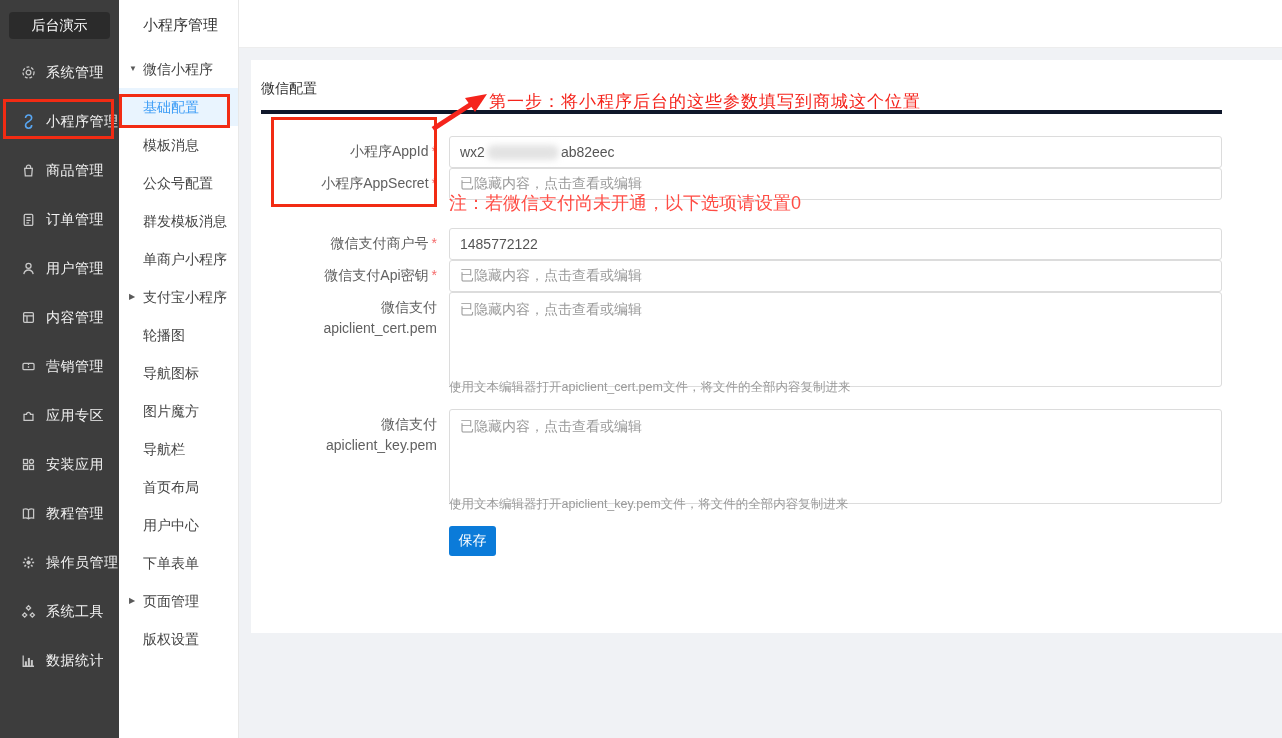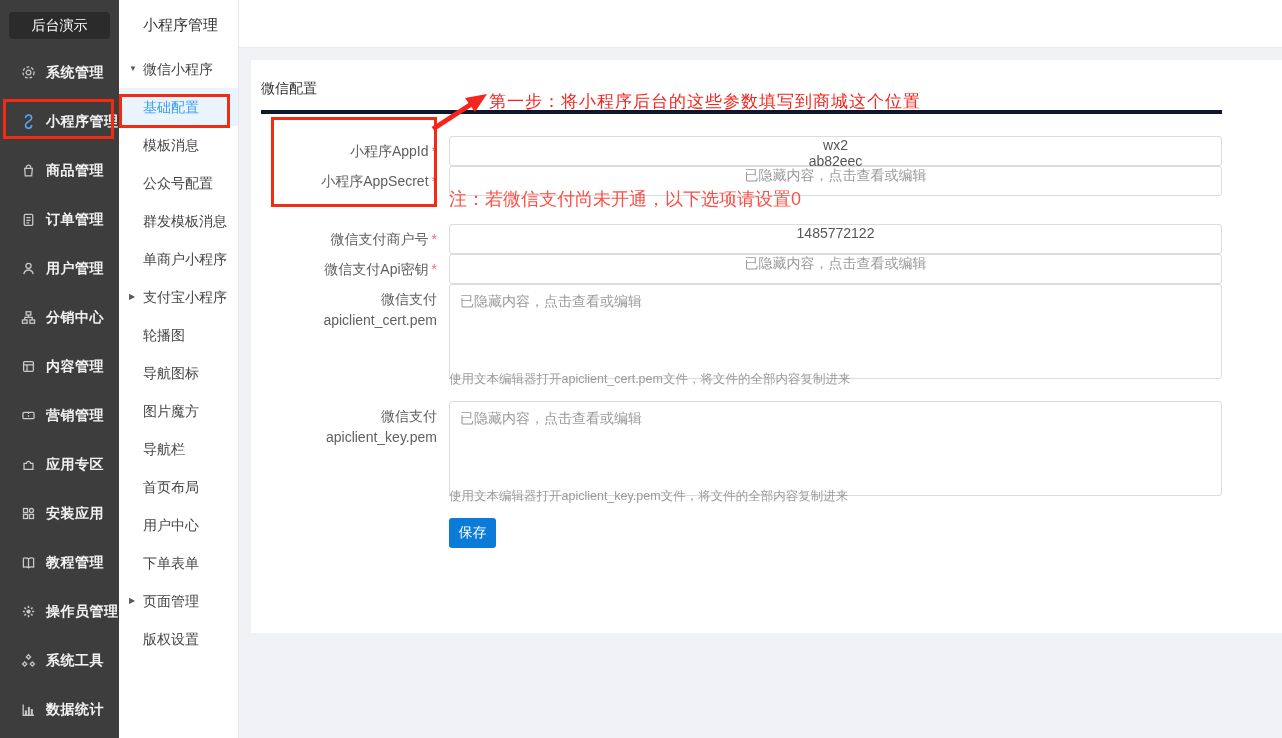--- a/index.html
+++ b/index.html
@@ -12,21 +12,21 @@
 
   
   .sidebar-dark { width:119px; flex-shrink:0; background:#3d3d3d; }
   .brand { margin:12px 9px 9px 9px; height:27px; line-height:27px; background:#2b2b2b;
            border-radius:4px; text-align:center; color:#fff; font-size:14px; }
   .nav-item { position:relative; height:49px; display:flex; align-items:center;
               padding-left:20px; color:#f2f2f2; cursor:pointer; }
   .nav-item .nicon { width:17px; height:17px; margin-right:9px; flex-shrink:0; display:inline-flex; }
   .nav-item .nicon svg { width:17px; height:17px; stroke:#c9c9c9; fill:none; stroke-width:1.2; }
   .nav-item .nicon.blue svg { stroke:#58a6f2; }
-  .nav-label { font-size:14px; letter-spacing:.5px; white-space:nowrap;font-weight:bold; }
+  .nav-label { font-size:14px; letter-spacing:.5px; white-space:nowrap; }
   .red-outline { position:absolute; border:3px solid #f22b13; pointer-events:none; z-index:5; }
   .nav-item .red-outline { left:3px; top:2px; width:111px; height:40px; }
 
   
   .sidebar-light { width:120px; flex-shrink:0; background:#fff; border-right:1px solid #e8e8e8; }
   .panel-title { height:50px; padding:16px 0 0 24px; color:#333; font-size:15px; }
   .sub-item { position:relative; height:38px; line-height:38px; padding-left:24px;
               color:#454545; font-size:14px; cursor:pointer; white-space:nowrap; }
   .sub-item .tri { position:absolute; left:10px; top:0; font-size:8px; color:#595959; }
   .sub-item.active { background:#e9f4fe; color:#3c9cf6; }
@@ -47,22 +47,22 @@
                     border:3px solid #f22b13; z-index:5; pointer-events:none; }
 
   
   .form { margin-top:22px; }
   .form-row { display:flex; }
   .label-col { width:188px; flex-shrink:0; text-align:right; padding-right:12px;
                color:#606060; line-height:30px; font-size:14px; }
   .label-col.two-line { line-height:21px; padding-top:5px; }
   .star { color:#f56c6c; margin-left:3px; }
   .text-input { width:773px; height:30px; border:1px solid #dcdcdc; border-radius:3px;
-                background:#fff; display:flex; align-items:center; padding:0 10px;
-                font-size:14px; color:#555; cursor:text;flex-direction:column; }
+                background:#fff; display:flex; align-items:center; padding:15px 10px;
+                font-size:14px; color:#555; cursor:text; }
   .textarea { width:773px; height:95px; border:1px solid #dcdcdc; border-radius:3px;
               background:#fff; padding:8px 10px; font-size:14px; cursor:text; }
   .hidden-val { color:#999; }
   .blur-chunk { display:inline-block; width:72px; height:15px; margin:0 2px;
                 background:#e3e3e3; border-radius:7px; filter:blur(3px); }
   .note-row { margin:-9px 0 13px 188px; color:#ff4c44; font-size:18px; }
   .help-text { margin:-8px 0 13px 188px; color:#9a9a9a; font-size:12.5px; }
   .save-btn { margin-left:188px; width:47px; height:30px; background:#0b7bd9; color:#fff;
               border:none; border-radius:3px; font-size:14px; cursor:pointer; }
 </style>
@@ -117,31 +117,20 @@
     <div class="nav-item">
       <span class="nicon">
         <svg viewBox="0 0 16 16">
             <circle cx="8" cy="5.5" r="2.4"></circle>
             <path d="M3.6 13.3c.5-2.6 2.2-3.9 4.4-3.9s3.9 1.3 4.4 3.9"></path>
           </svg>
       </span>
       <span class="nav-label">用户管理</span>
     </div>
 
-    <div class="nav-item">
-      <span class="nicon">
-        <svg viewBox="0 0 16 16">
-            <rect x="5.8" y="2.6" width="4.4" height="3.1"></rect>
-            <rect x="2.3" y="10.3" width="4.4" height="3.1"></rect>
-            <rect x="9.3" y="10.3" width="4.4" height="3.1"></rect>
-            <path d="M8 5.7v2.1M4.5 10.3V7.8h7v2.5"></path>
-          </svg>
-      </span>
-      <span class="nav-label">分销中心</span>
-    </div>
 
     <div class="nav-item">
       <span class="nicon">
         <svg viewBox="0 0 16 16">
             <rect x="3.4" y="3.4" width="9.2" height="9.2" rx="1"></rect>
             <path d="M3.4 6.4h9.2M6.6 6.4v6.2"></path>
           </svg>
       </span>
       <span class="nav-label">内容管理</span>
     </div>

